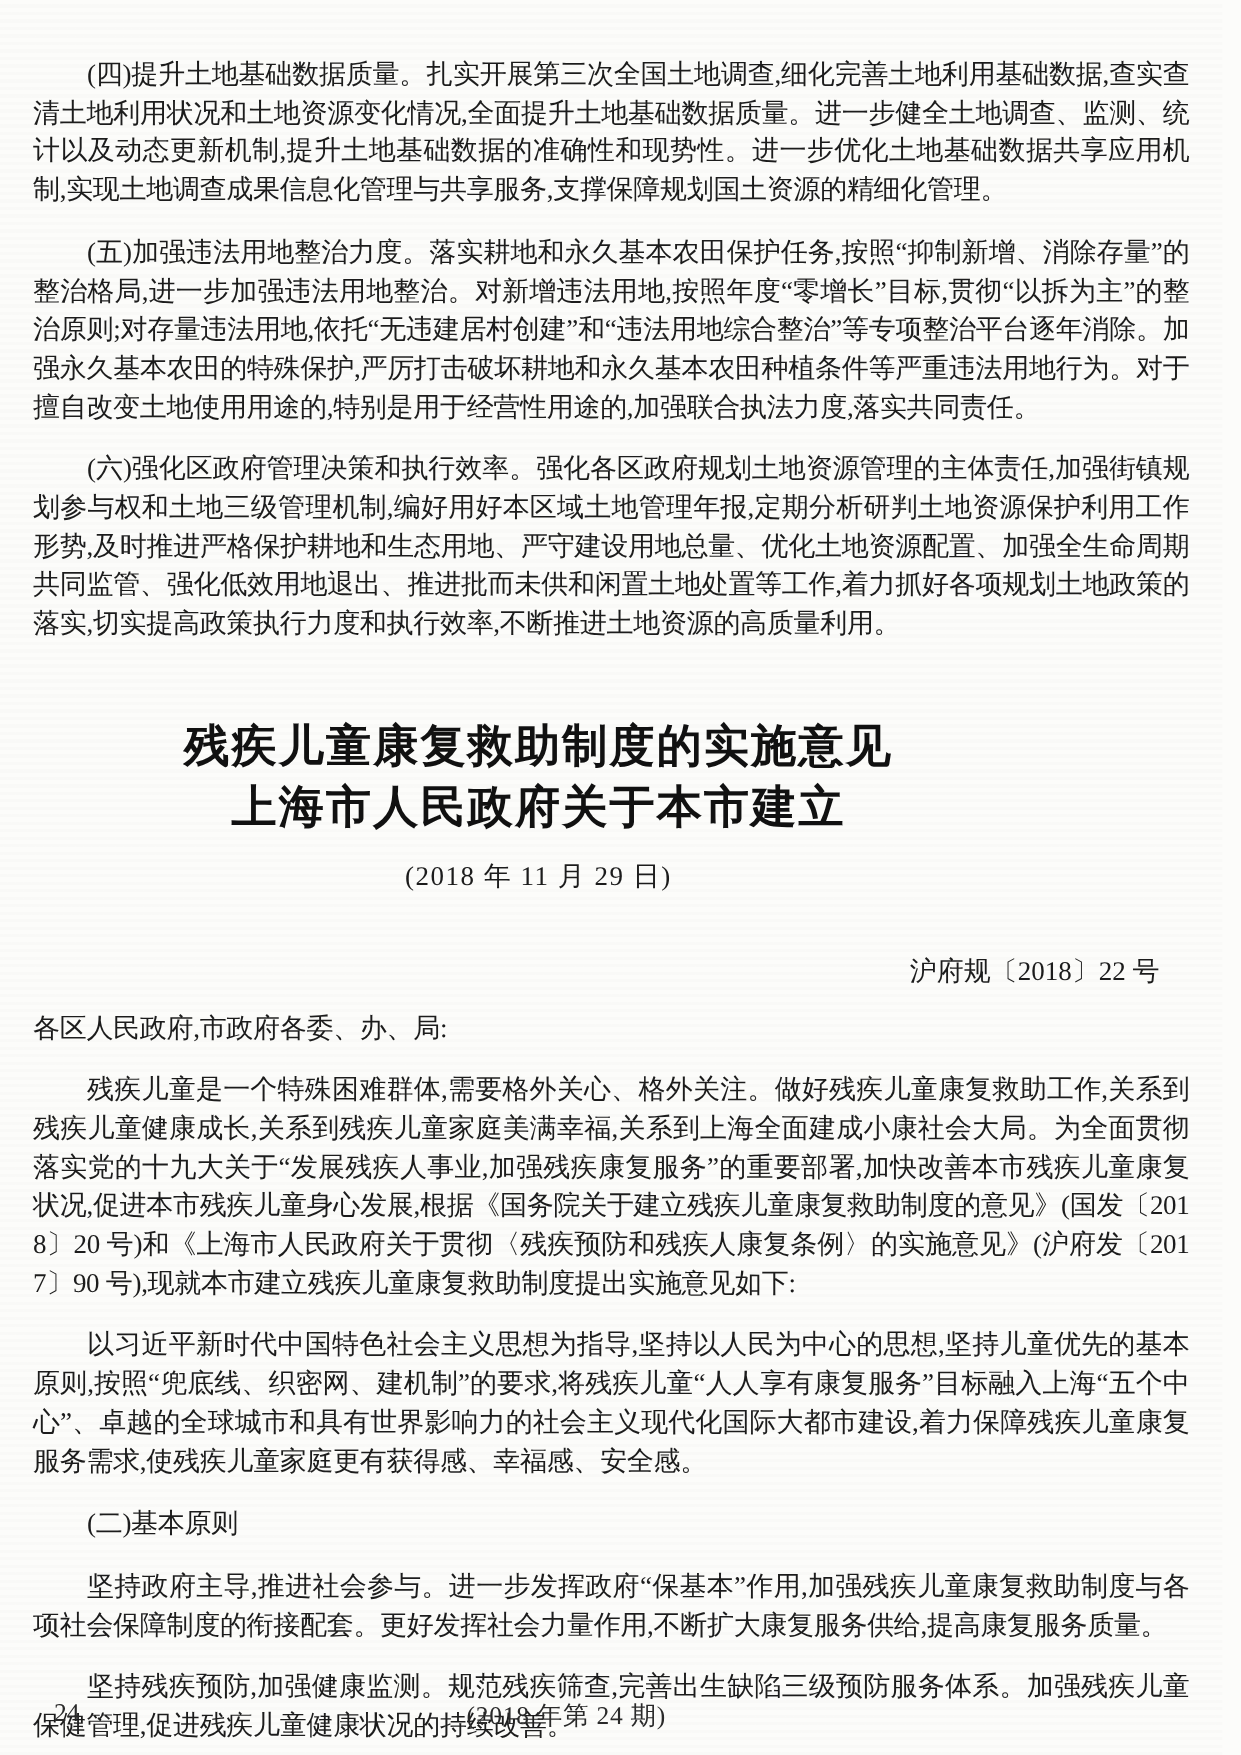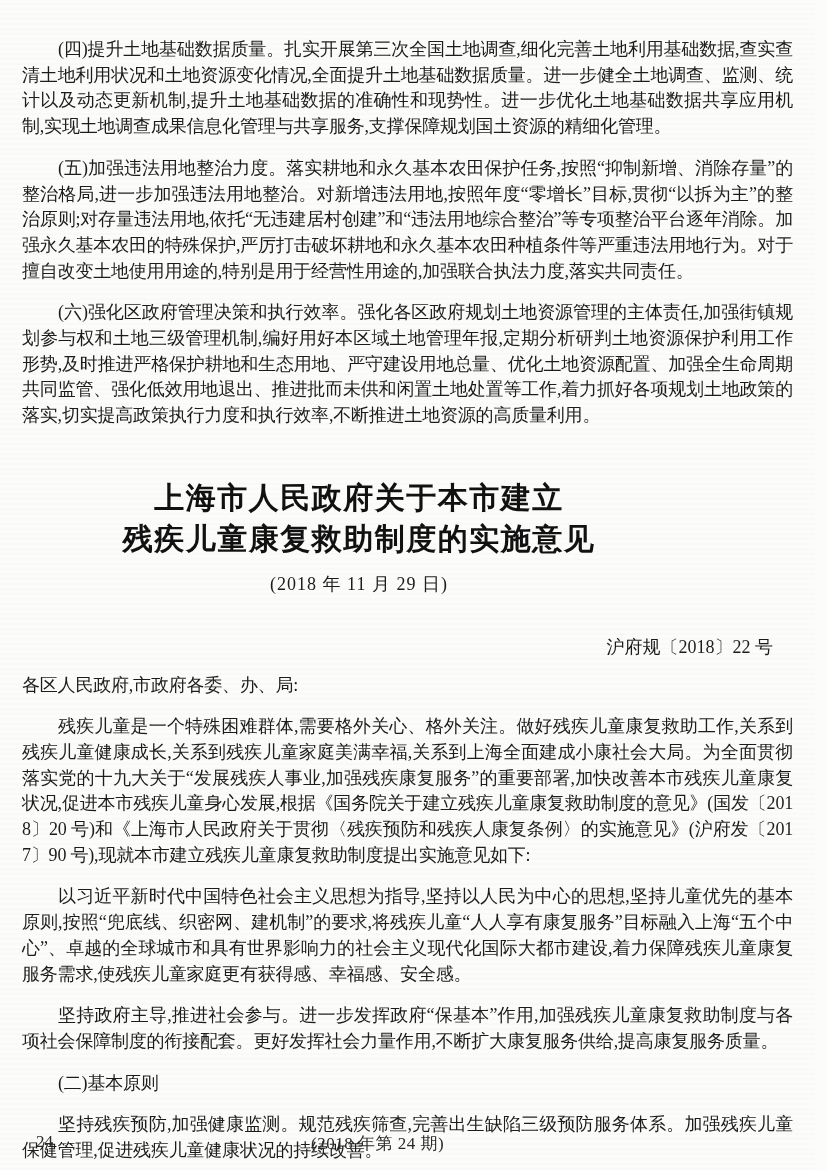--- a/index.html
+++ b/index.html
@@ -83,36 +83,36 @@
 <div class="page">
 
   <section>
     <p class="body-p"><span class="kai">(四)提升土地基础数据质量。</span><span>扎实开展第三次全国土地调查,细化完善土地利用基础数据,查实查清土地利用状况和土地资源变化情况,全面提升土地基础数据质量。进一步健全土地调查、监测、统计以及动态更新机制,提升土地基础数据的准确性和现势性。进一步优化土地基础数据共享应用机制,实现土地调查成果信息化管理与共享服务,支撑保障规划国土资源的精细化管理。</span></p>
     <p class="body-p"><span class="kai">(五)加强违法用地整治力度。</span><span>落实耕地和永久基本农田保护任务,按照“抑制新增、消除存量”的整治格局,进一步加强违法用地整治。对新增违法用地,按照年度“零增长”目标,贯彻“以拆为主”的整治原则;对存量违法用地,依托“无违建居村创建”和“违法用地综合整治”等专项整治平台逐年消除。加强永久基本农田的特殊保护,严厉打击破坏耕地和永久基本农田种植条件等严重违法用地行为。对于擅自改变土地使用用途的,特别是用于经营性用途的,加强联合执法力度,落实共同责任。</span></p>
     <p class="body-p"><span class="kai">(六)强化区政府管理决策和执行效率。</span><span>强化各区政府规划土地资源管理的主体责任,加强街镇规划参与权和土地三级管理机制,编好用好本区域土地管理年报,定期分析研判土地资源保护利用工作形势,及时推进严格保护耕地和生态用地、严守建设用地总量、优化土地资源配置、加强全生命周期共同监管、强化低效用地退出、推进批而未供和闲置土地处置等工作,着力抓好各项规划土地政策的落实,切实提高政策执行力度和执行效率,不断推进土地资源的高质量利用。</span></p>
   </section>
 
   <section>
     <h1 class="title-wrap" style="margin-bottom:0;">
+      <span class="title-line">残疾儿童康复救助制度的实施意见</span>
       <span class="title-line">上海市人民政府关于本市建立</span>
-      <span class="title-line">残疾儿童康复救助制度的实施意见</span>
     </h1>
     <div class="title-wrap date-line" style="margin-top:13px;">(2018 年 11 月 29 日)</div>
 
     <div class="doc-num">沪府规〔2018〕22 号</div>
 
     <p class="body-p no-indent salutation">各区人民政府,市政府各委、办、局:</p>
 
     <p class="body-p">残疾儿童是一个特殊困难群体,需要格外关心、格外关注。做好残疾儿童康复救助工作,关系到残疾儿童健康成长,关系到残疾儿童家庭美满幸福,关系到上海全面建成小康社会大局。为全面贯彻落实党的十九大关于“发展残疾人事业,加强残疾康复服务”的重要部署,加快改善本市残疾儿童康复状况,促进本市残疾儿童身心发展,根据《国务院关于建立残疾儿童康复救助制度的意见》(国发〔2018〕20 号)和《上海市人民政府关于贯彻〈残疾预防和残疾人康复条例〉的实施意见》(沪府发〔2017〕90 号),现就本市建立残疾儿童康复救助制度提出实施意见如下:</p>
 
 
     <p class="body-p">以习近平新时代中国特色社会主义思想为指导,坚持以人民为中心的思想,坚持儿童优先的基本原则,按照“兜底线、织密网、建机制”的要求,将残疾儿童“人人享有康复服务”目标融入上海“五个中心”、卓越的全球城市和具有世界影响力的社会主义现代化国际大都市建设,着力保障残疾儿童康复服务需求,使残疾儿童家庭更有获得感、幸福感、安全感。</p>
 
+    <p class="body-p kai">(二)基本原则</p>
     <p class="body-p">坚持政府主导,推进社会参与。进一步发挥政府“保基本”作用,加强残疾儿童康复救助制度与各项社会保障制度的衔接配套。更好发挥社会力量作用,不断扩大康复服务供给,提高康复服务质量。</p>
-    <p class="body-p kai">(二)基本原则</p>
     <p class="body-p">坚持残疾预防,加强健康监测。规范残疾筛查,完善出生缺陷三级预防服务体系。加强残疾儿童保健管理,促进残疾儿童健康状况的持续改善。</p>
   </section>
 
   <div class="footer">
     <span class="pagenum">24</span>
     <span class="issue">(2018 年第 24 期)</span>
   </div>
 
 </div>
 

